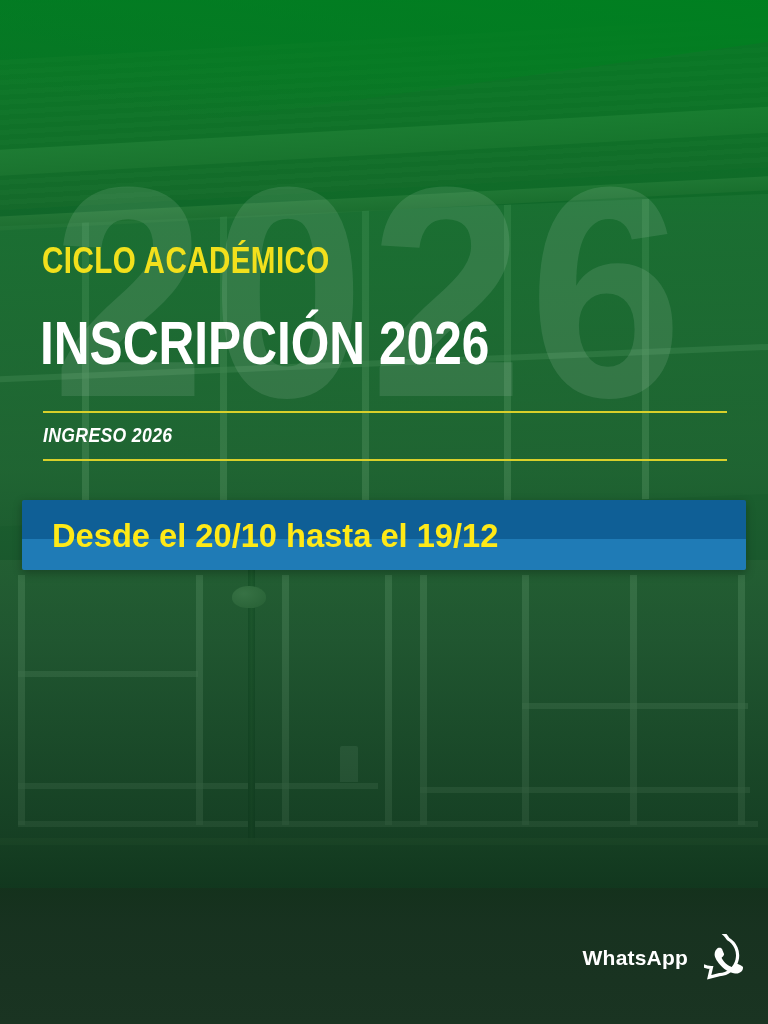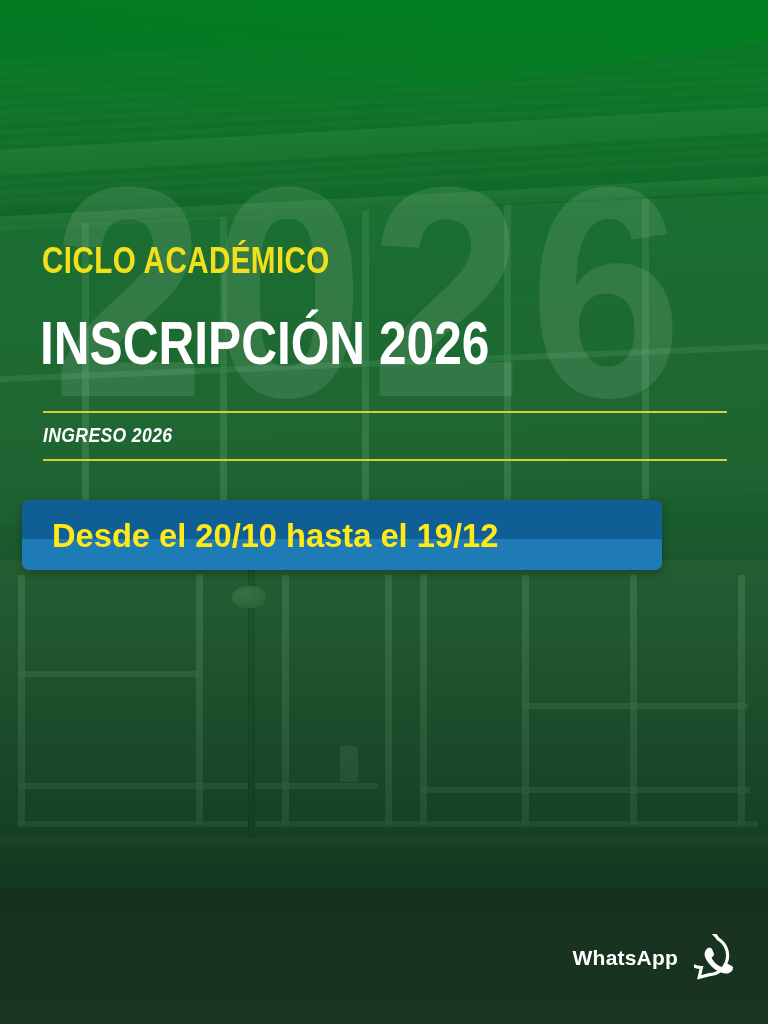--- a/index.html
+++ b/index.html
@@ -183,22 +183,22 @@
     font-size:20px; font-weight:700; font-style:italic;
     letter-spacing:.4px;
     color:#ffffff;
     transform:scaleX(.88);
     transform-origin:left top;
     white-space:nowrap;
   }
 
   .date-banner {
     position:absolute; left:22px; top:500px;
-    width:640px; height:70px;
-    border-radius:7px;
+    width:724px; height:70px;
+    border-radius:2px;
     background:linear-gradient(180deg,#0f5f96 0%, #0f5f96 56%, #1f7bb6 56%, #1f7bb6 100%);
     box-shadow:0 3px 10px rgba(0,0,0,.28);
     display:flex; align-items:center;
   }
   .date-banner-text {
     margin-left:30px;
     font-size:34px; font-weight:700;
     color:#ffe917;
     letter-spacing:0px;
     transform:scaleX(.96);
@@ -217,21 +217,21 @@
     font-size:27px;
     line-height:1.08;
     font-weight:400;
     letter-spacing:.6px;
     transform:scaleX(.80);
     transform-origin:left center;
     white-space:nowrap;
   }
 
   .contact {
-    position:absolute; right:26px; bottom:42px;
+    position:absolute; right:16px; bottom:42px;
     display:flex; align-items:center; gap:16px;
   }
   .contact-text { text-align:right; color:#ffffff; }
   .contact-label {
     font-size:21px; font-weight:700; letter-spacing:.2px; line-height:1.25;
   }
   .contact-number {
     font-size:24px; font-weight:400; letter-spacing:.6px; line-height:1.25;
   }
   .wa-icon { width:48px; height:48px; flex:0 0 auto; }

